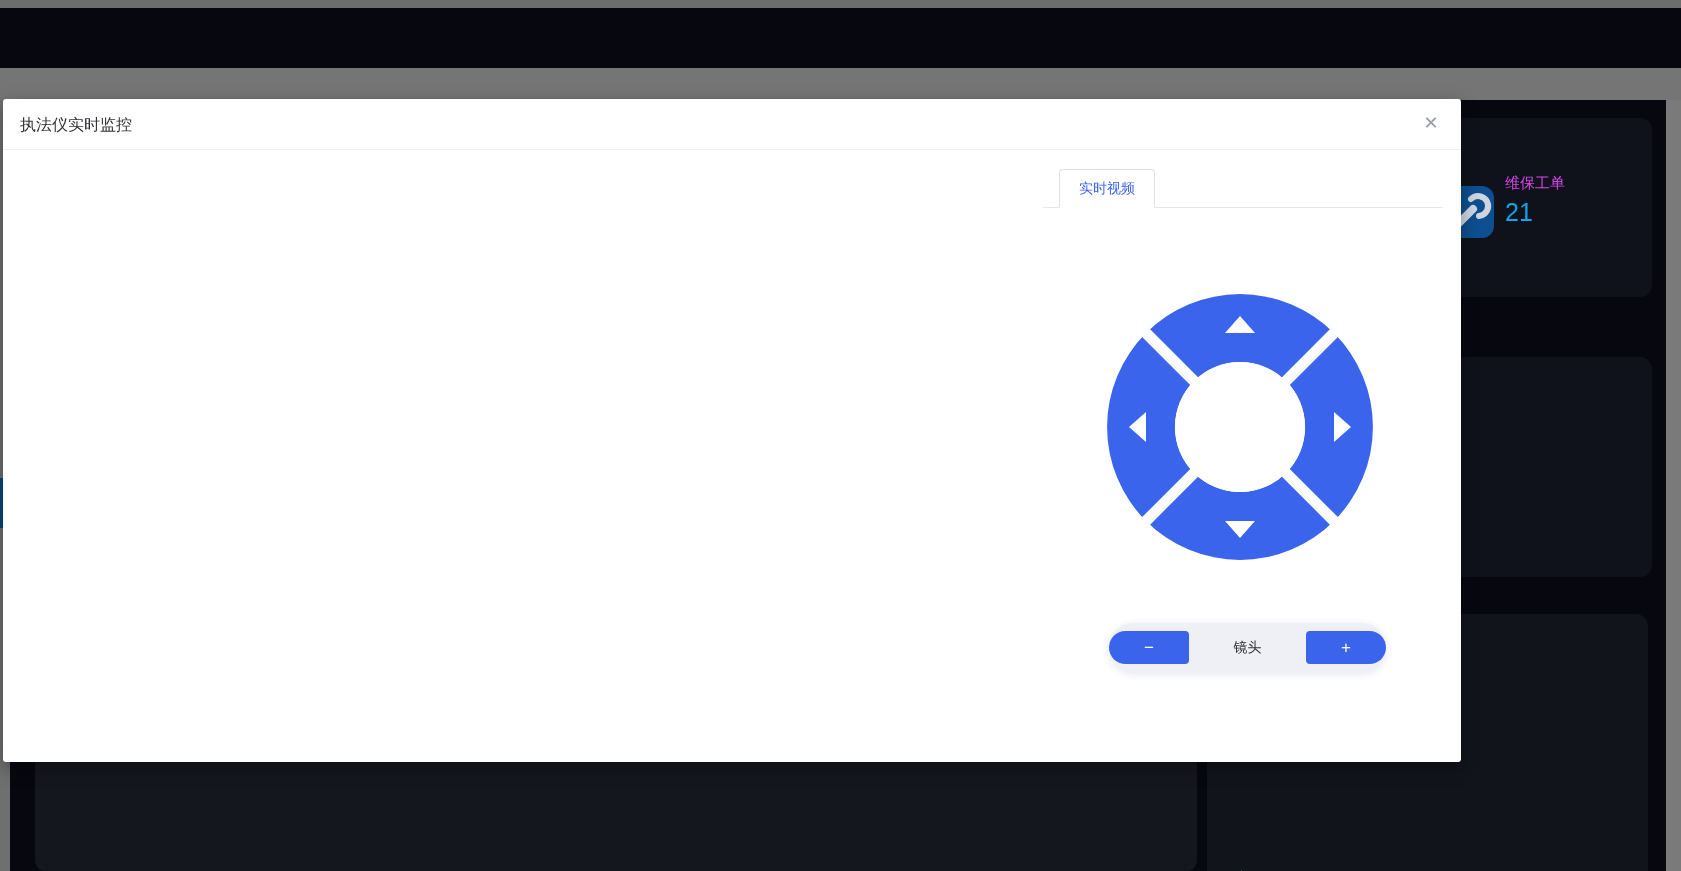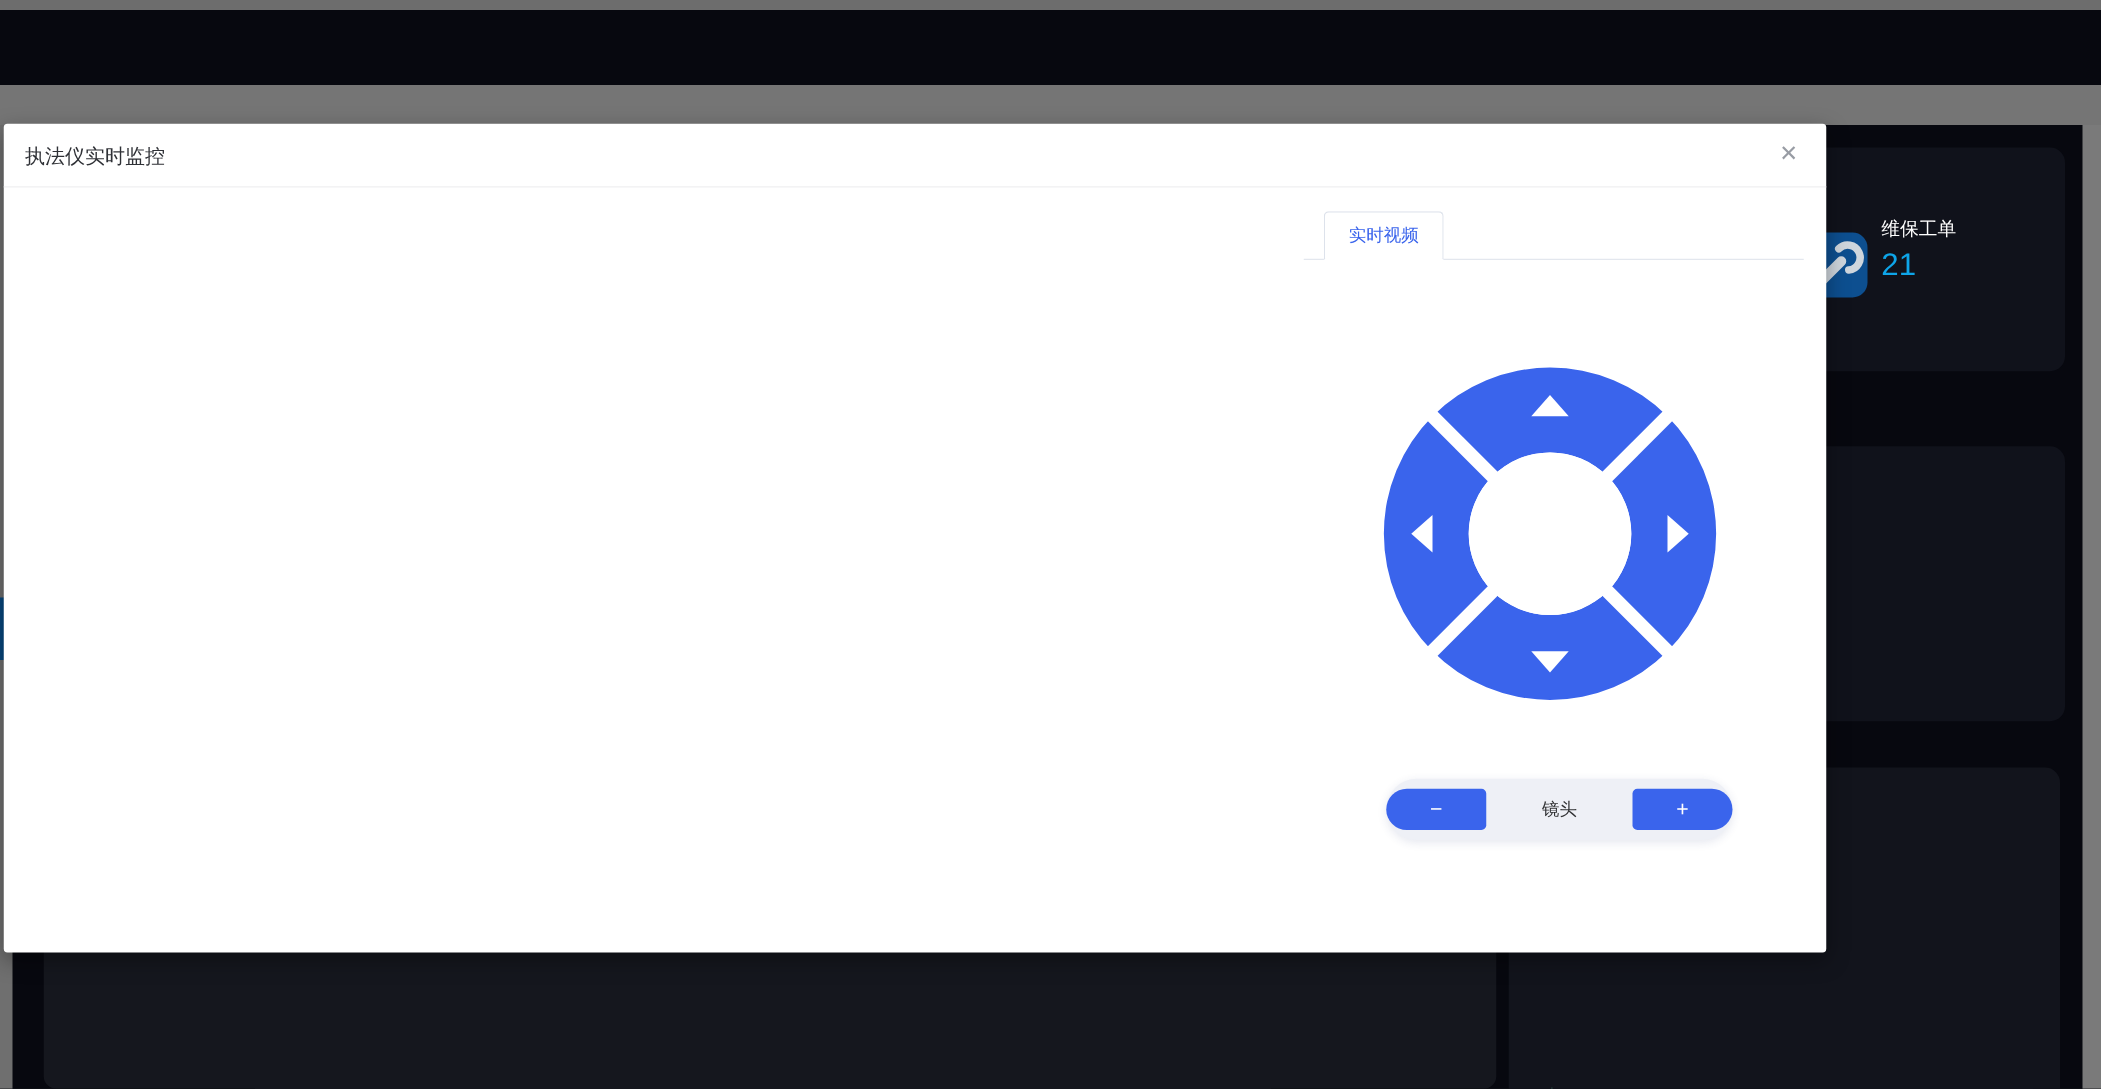--- a/index.html
+++ b/index.html
@@ -15,21 +15,21 @@
   .bg-page-title  { position:absolute; left:45px; top:17px; font-size:19px; font-weight:600; color:#26262b; }
   .bg-gray-band   { position:absolute; left:0; top:68px; width:1681px; height:32px; background:#757575; }
   .bg-left-gutter { position:absolute; left:0; top:100px; width:10px; height:771px; background:#6f6f6f; }
   .bg-blue-sliver { position:absolute; left:0; top:478px; width:4px; height:50px; background:#07477e; }
   .bg-dark-main   { position:absolute; left:10px; top:100px; width:1656px; height:771px; background:#07080f; }
   .bg-center-card { position:absolute; left:25px; top:10px; width:1162px; height:761px; background:#15171e; border-radius:10px; }
   .bg-scrollbar   { position:absolute; left:1666px; top:100px; width:15px; height:771px; background:#7a7a7a; }
 
   .bg-stat-card   { position:absolute; left:1210px; top:18px; width:432px; height:179px; background:#10121b; border-radius:12px; }
   .stat-icon      { position:absolute; left:222px; top:68px; width:52px; height:52px; background:#0d4f90; border-radius:12px; }
-  .stat-label     { position:absolute; left:285px; top:56px; font-size:15px; color:#ffffff; }
+  .stat-label     { position:absolute; left:285px; top:56px; font-size:15px; color:#d946ef; }
   .stat-value     { position:absolute; left:285px; top:80px; font-size:25px; font-weight:normal; color:#0ea5e9; }
 
   .bg-card2       { position:absolute; left:1210px; top:257px; width:432px; height:220px; background:#10121b; border-radius:12px; }
   .bg-card3       { position:absolute; left:1197px; top:514px; width:441px; height:380px; background:#12141c; border-radius:12px; }
   .tl-line        { position:absolute; left:34px; top:256px; width:1px; height:124px; background:#2b4a42; }
 
   
   .modal { position:absolute; left:3px; top:99px; width:1458px; height:663px; background:#ffffff;
            border-radius:3px; box-shadow:0 6px 18px rgba(0,0,0,.35); }
   .m-header { position:absolute; left:0; top:0; width:100%; height:51px; border-bottom:1px solid #f0f0f1; }

